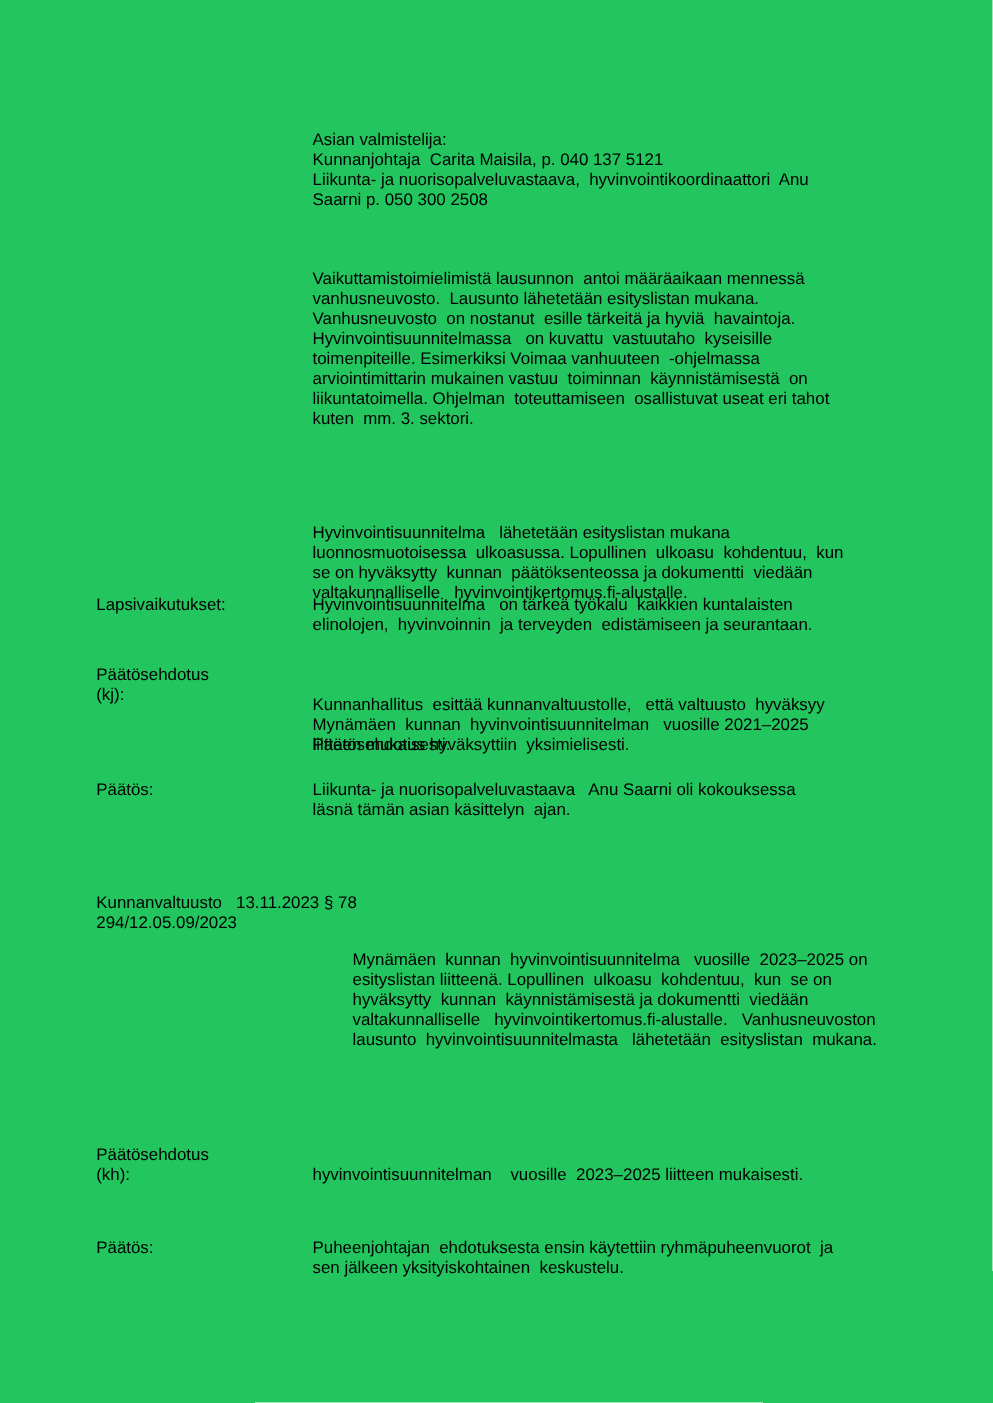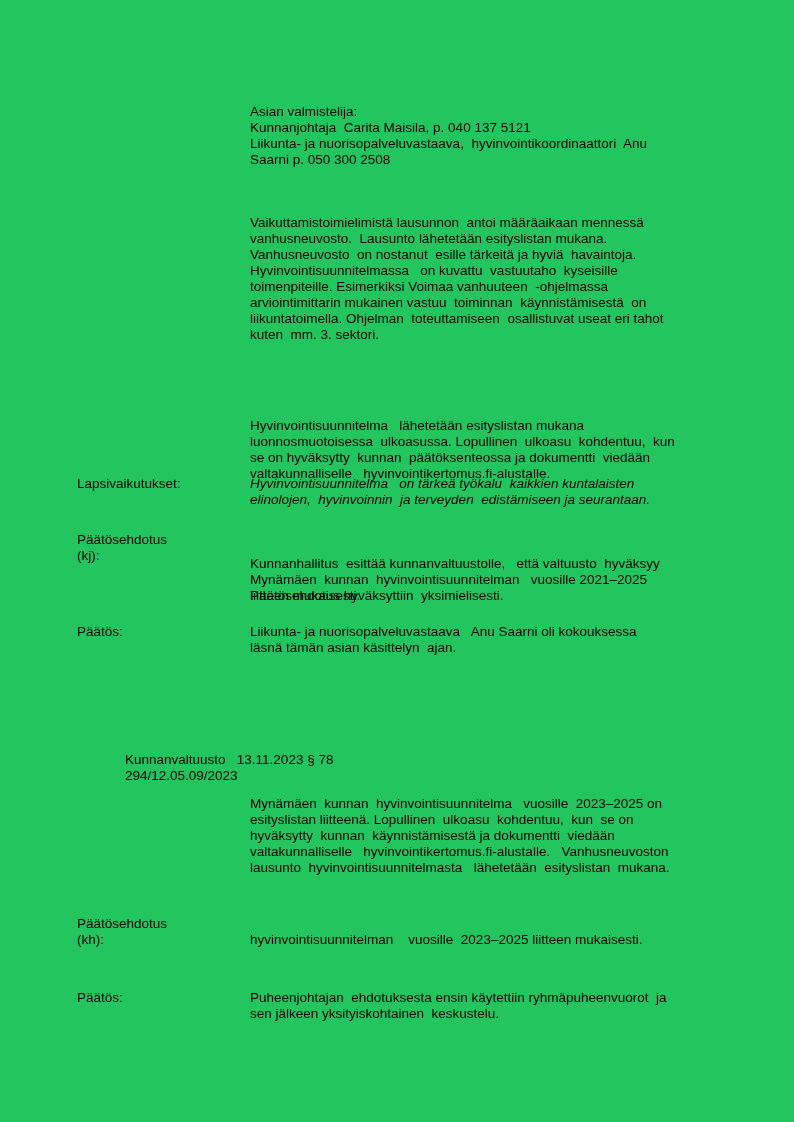--- a/index.html
+++ b/index.html
@@ -22,28 +22,28 @@
   .line { white-space: pre; }
 
   
   .label-col  { left: 77px; }
   .body-col   { left: 250px; }
 
   #preparer-block        { top: 104px; }
   #statement-paragraph   { top: 215px; }
   #draft-layout-paragraph{ top: 383px; margin-top: 35px; }
   #lapsivaikutukset-label{ top: 476px; }
-  #lapsivaikutukset-body { top: 476px; font-style: italic; }
+  #lapsivaikutukset-body { top: 476px; }
   #paatosehdotus-kj-label{ top: 532px; }
   #paatosehdotus-kj-body { top: 556px; }
   #paatos-kh-label       { top: 624px; }
   #paatos-kh-body        { top: 588px; }
   #attendance-paragraph  { top: 624px; }
-  #valtuusto-heading     { top: 752px; margin-left: 48px; }
-  #valtuusto-paragraph   { top: 796px; }
+  #valtuusto-heading     { top: 714px; }
+  #valtuusto-paragraph   { top: 760px; margin-left: 32px; }
   #paatosehdotus-kh-label{ top: 916px; }
   #paatosehdotus-kh-body { top: 932px; }
   #paatos-kv-label       { top: 990px; }
   #paatos-kv-body        { top: 990px; }
 </style>
 </head>
 <body>
 
 <div class="page">
 

